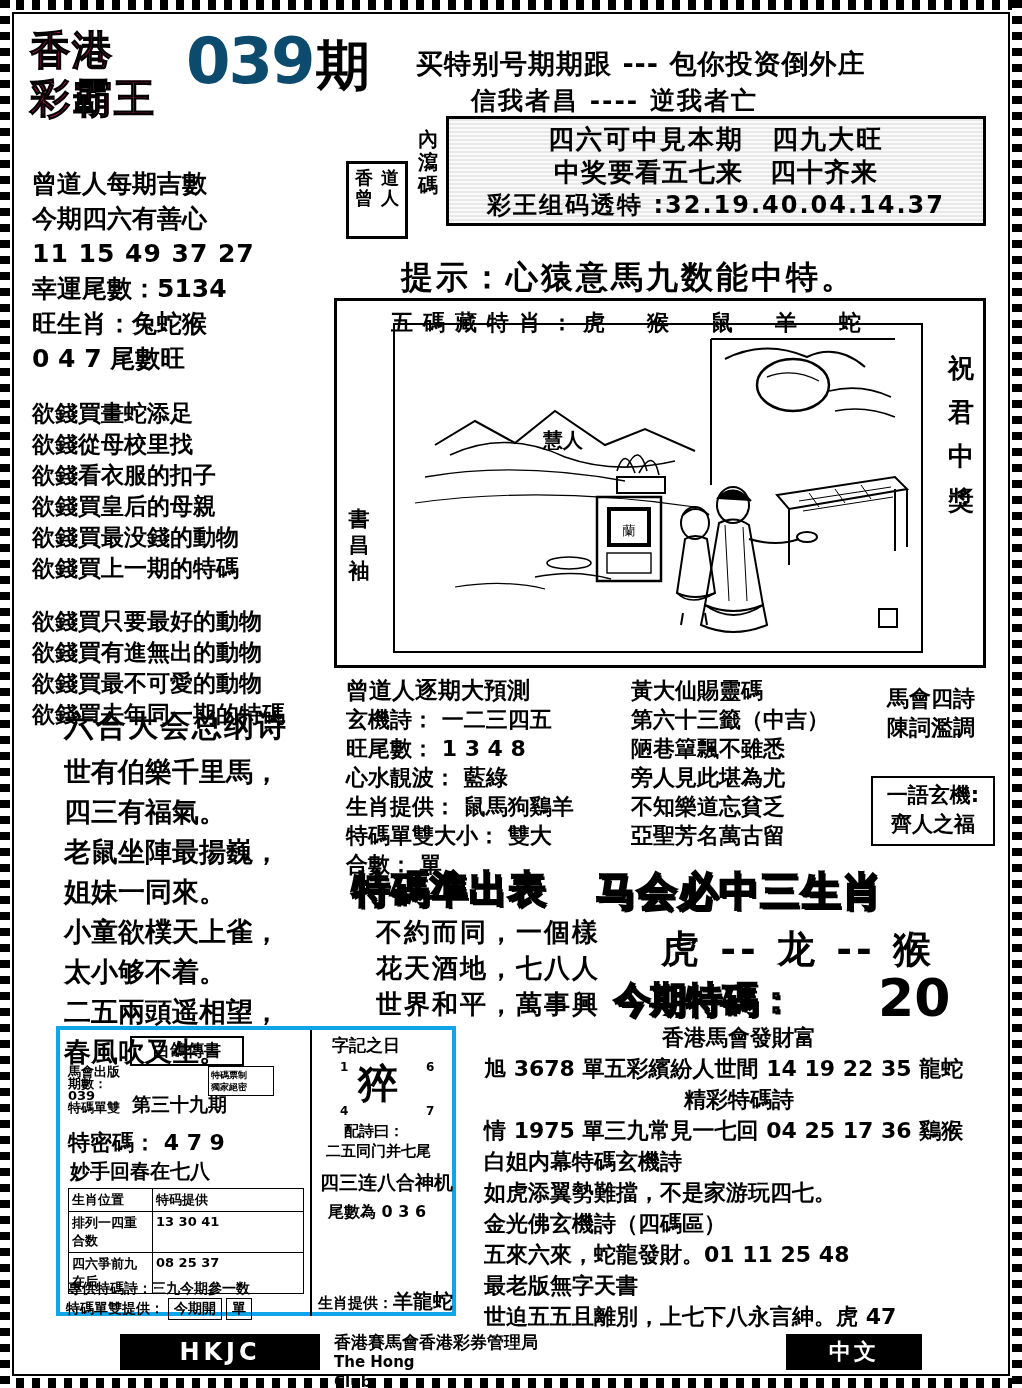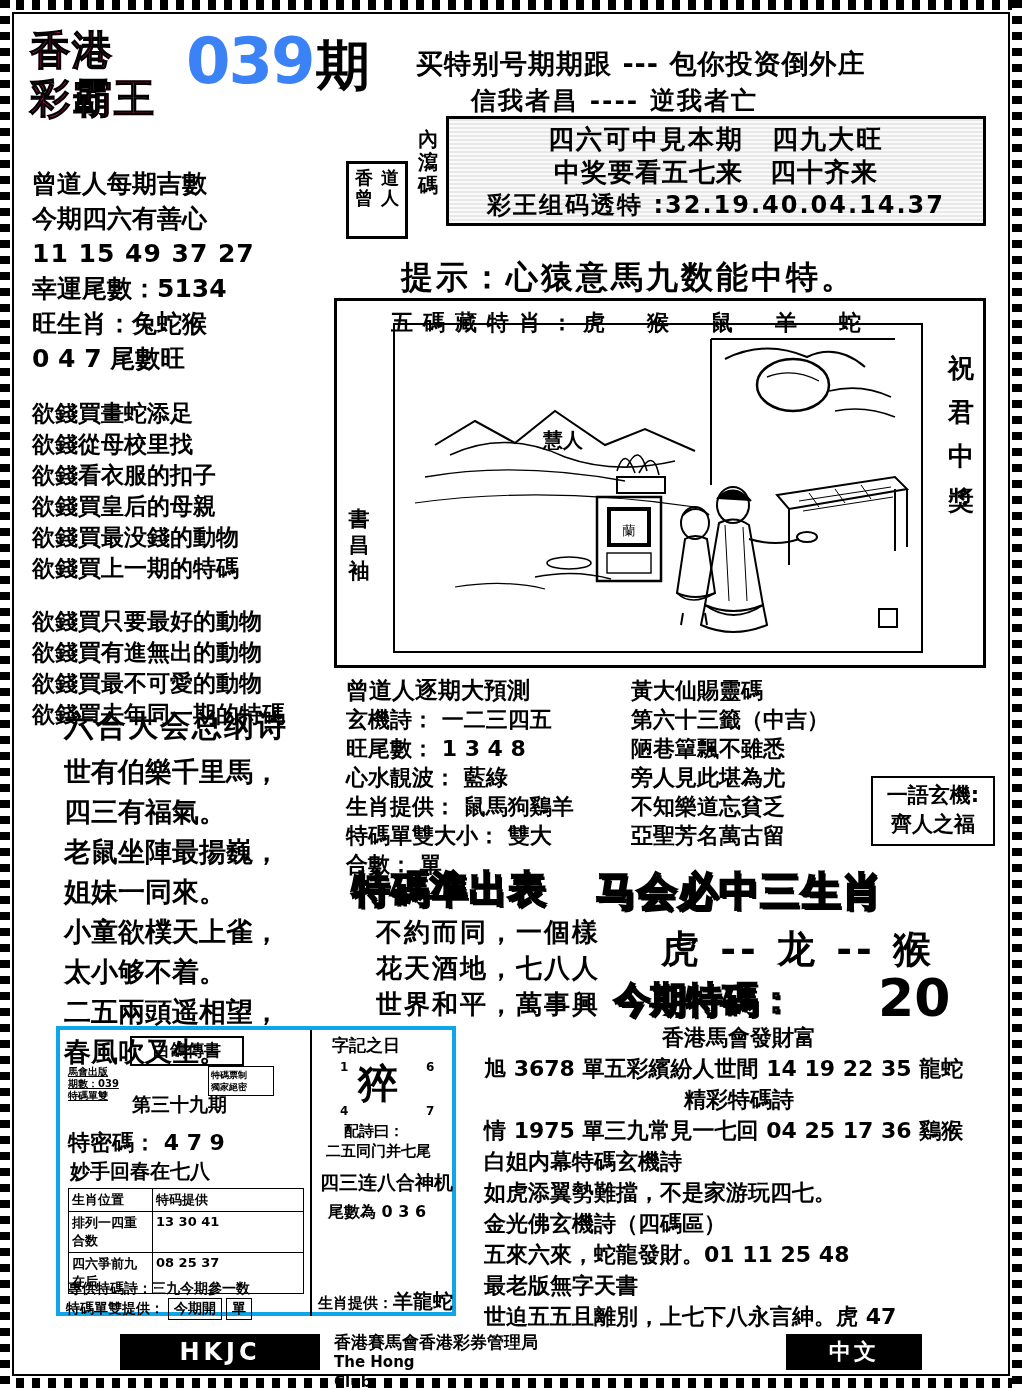--- a/index.html
+++ b/index.html
@@ -58,21 +58,21 @@
     letter-spacing: 2px;
     color: #be185d;
     -webkit-text-stroke: 1px #000;
   }
   .issue-no {
     left: 170px; top: 8px;
     font-size: 64px;
     font-weight: bold;
     font-family: "DejaVu Sans", sans-serif;
     letter-spacing: -2px;
-    color: #3b82f6;
+    color: #0c4a6e;
   }
   .issue-qi {
     left: 300px; top: 14px;
     font-size: 54px;
     font-weight: bold;
   }
   .slogan1 {
     left: 400px; top: 30px;
     font-size: 27px;
     font-weight: bold;
@@ -295,21 +295,21 @@
   .bw-title {
     position:absolute; left: 70px; top: 6px;
     width: 110px; height: 26px;
     border: 2px solid #000;
     font-size: 17px; font-weight: bold;
     text-align: center; line-height: 24px;
   }
   .mini-stamp {
     position: absolute; left: 8px; top: 36px;
     width: 56px;
-    font-size: 10px; line-height: 12px; font-weight: bold; text-decoration: underline;
+    font-size: 13px; line-height: 12px; font-weight: bold;
   }
   .mini-stamp-b {
     position: absolute; left: 148px; top: 36px;
     width: 66px;
     font-size: 9px; line-height: 12px; font-weight: bold;
     border: 1px solid #000;
     padding: 2px;
     box-sizing: border-box;
   }
   .issue-sm {
@@ -576,20 +576,24 @@
 
     <div class="abs mid2-col">
       <div class="ln">黃大仙賜靈碼</div>
       <div class="ln">第六十三籤（中吉）</div>
       <div class="ln">陋巷簞飄不雖悉</div>
       <div class="ln">旁人見此堪為尤</div>
       <div class="ln">不知樂道忘貧乏</div>
       <div class="ln">亞聖芳名萬古留</div>
     </div>
 
+    <div class="abs mahui-box">
+      <div class="ln">馬會四詩</div>
+      <div class="ln">陳詞濫調</div>
+    </div>
     <div class="abs yuyu-box">
       <div class="ln">一語玄機:</div>
       <div class="ln">齊人之福</div>
     </div>
 
     <div class="abs banner-outline tema-banner">特碼準出表</div>
     <div class="abs banner-outline mahui-banner">马会必中三生肖</div>
 
     <div class="abs three-lines">
       <div class="ln">不約而同，一個樣</div>

